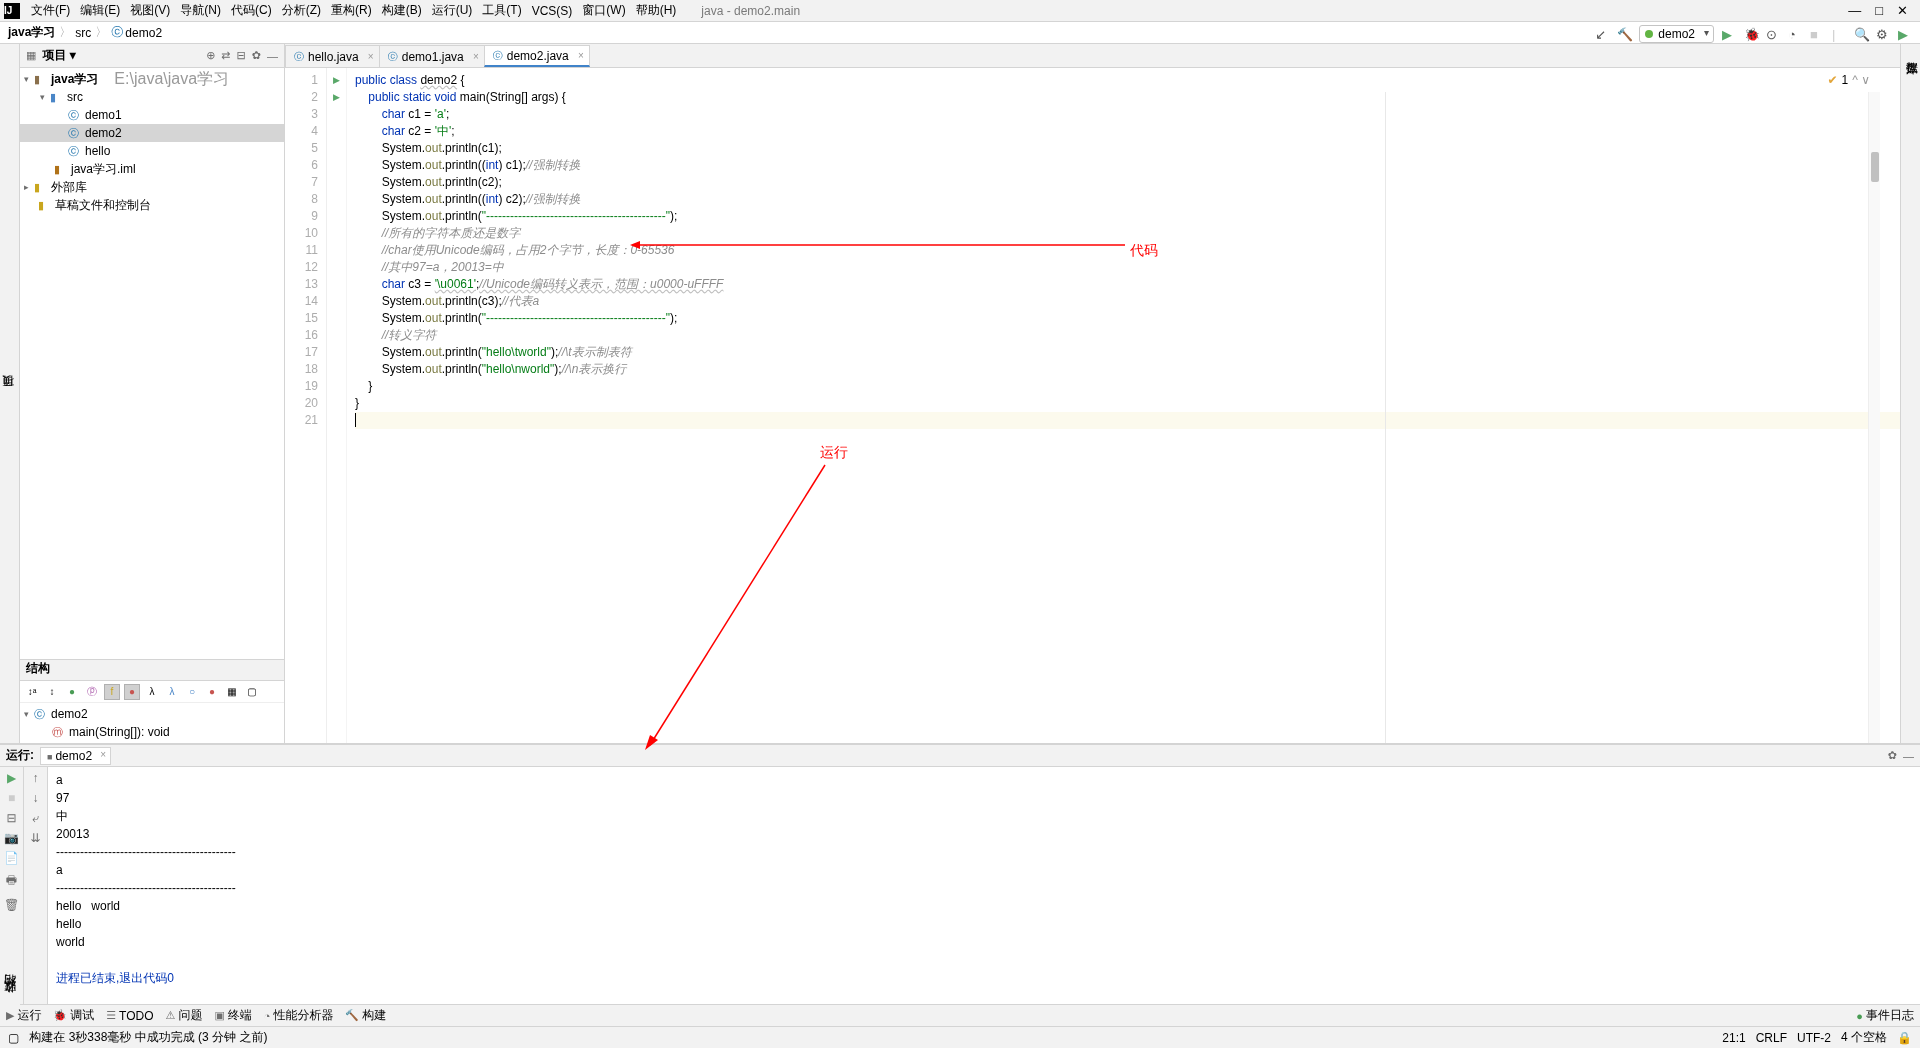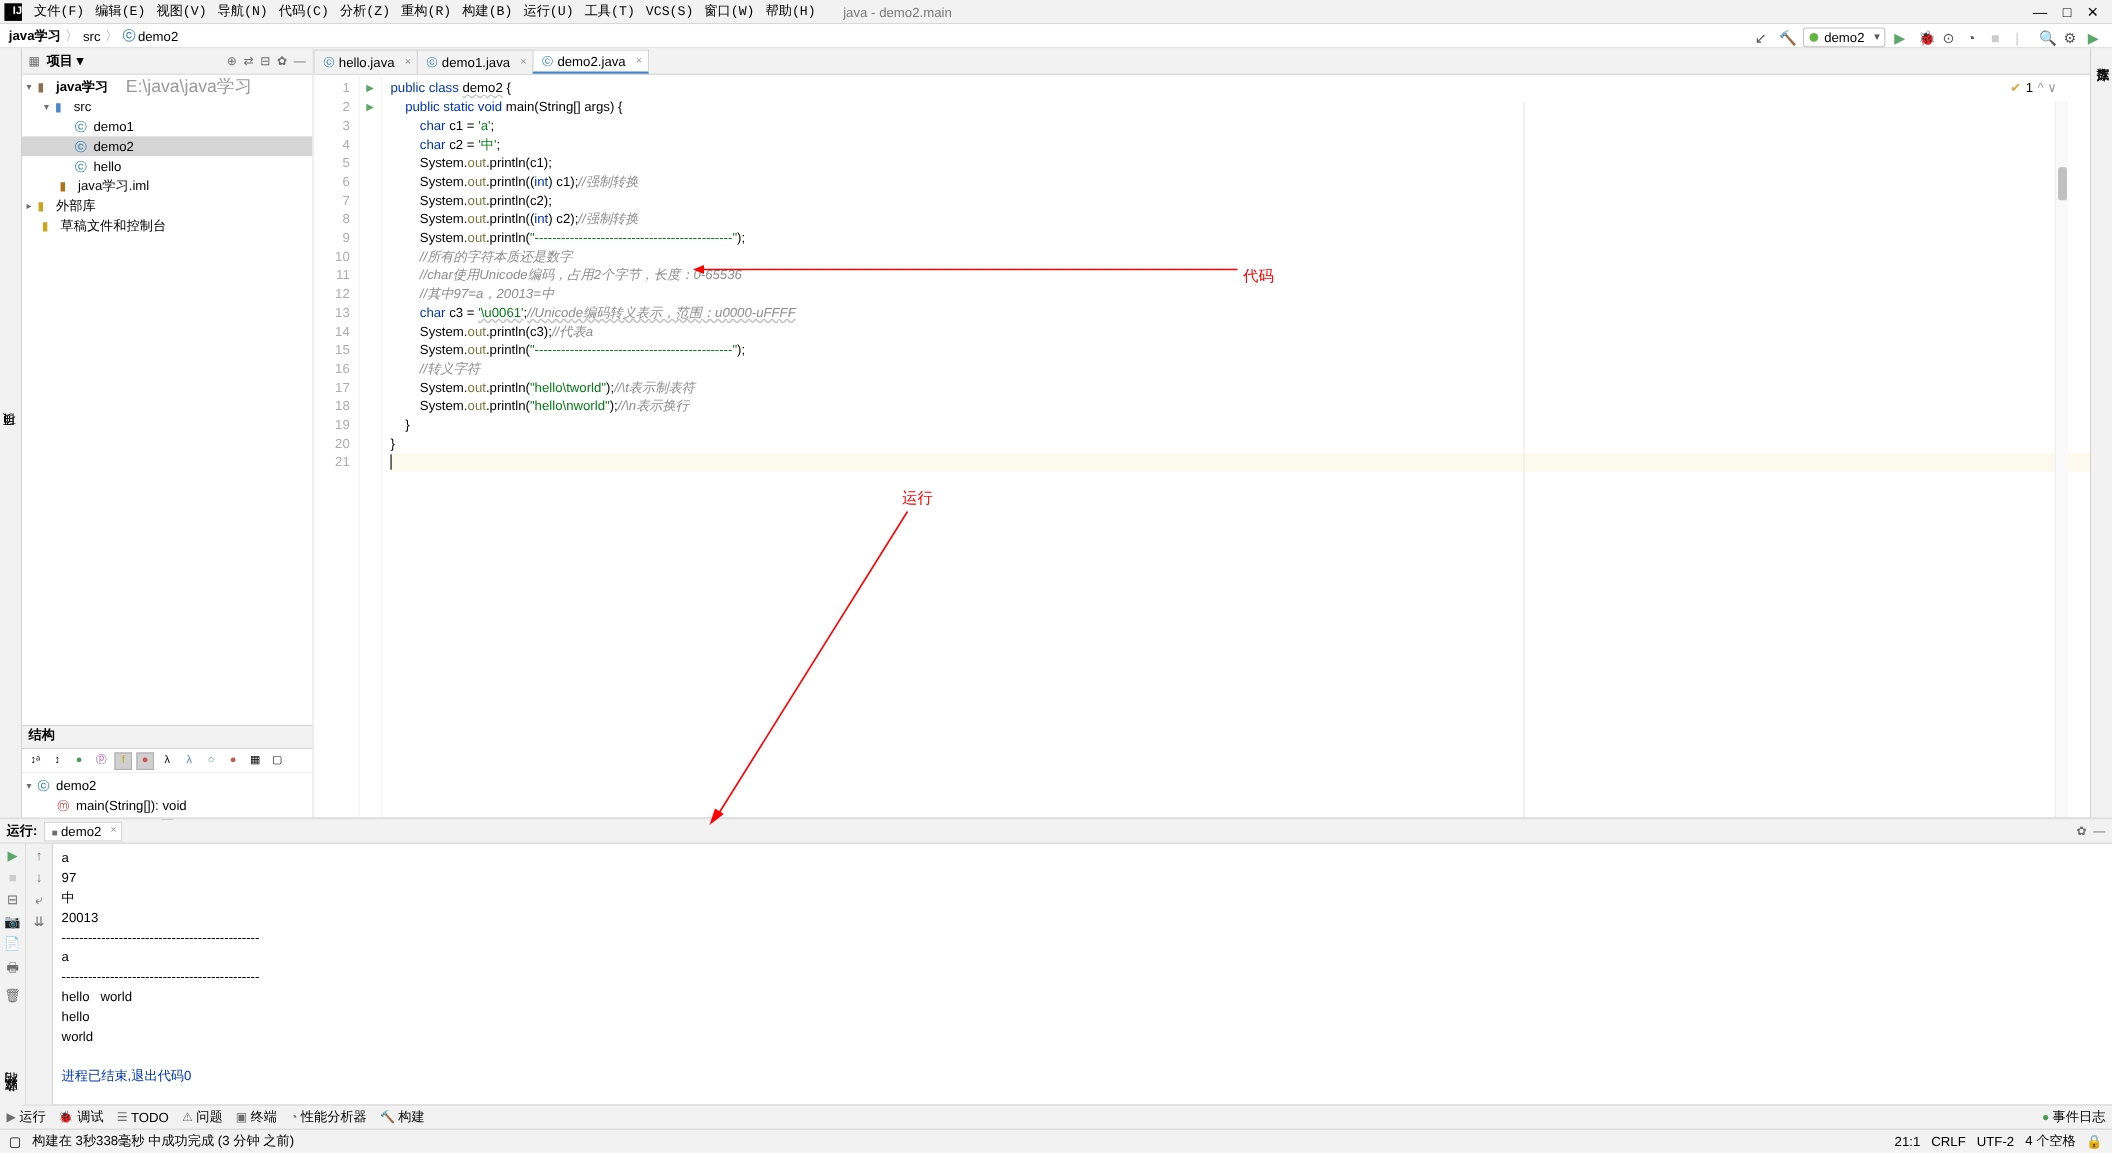--- a/index.html
+++ b/index.html
@@ -1,19 +1,19 @@
 <!DOCTYPE html>
 <html><head>
 <meta charset="utf-8">
 <style>
 * { margin:0; padding:0; box-sizing:border-box; font-family:"Microsoft YaHei",Arial,sans-serif; font-size:12px; }
 body { background:#fff; color:#000; overflow:hidden; width:1920px; height:1050px; position:relative; }
 .menubar { height:22px; background:#f2f2f2; display:flex; align-items:center; padding:0 4px; border-bottom:1px solid #d4d4d4; }
-.menubar .logo { width:16px; height:16px; background:#000; color:#fff; font-weight:bold; text-align:right; line-height:16px; margin-right:6px; font-size:10px; }
-.menubar .mitem { padding:0 5px; cursor:default;font-family:Liberation Mono, monospace; }
+.menubar .logo { width:16px; height:16px; background:#000; color:#fff; font-weight:bold; text-align:left; line-height:16px; margin-right:6px; font-size:10px; }
+.menubar .mitem { padding:0 5px; cursor:default; }
 .menubar .title { margin-left:20px; color:#7a7a7a; }
 .menubar .winbtns { margin-left:auto; display:flex; gap:14px; padding-right:8px; }
 .menubar .winbtns span { font-size:13px; cursor:default; }
 .breadcrumb { height:22px; display:flex; align-items:center; padding:0 8px; background:#fff; border-bottom:1px solid #d4d4d4; }
 .breadcrumb .crumb { cursor:default; }
 .breadcrumb .sep { color:#999; margin:0 4px; }
 .breadcrumb .cicon { color:#2a7ab0; margin-right:2px; }
 .toolbar-right { position:absolute; right:8px; top:24px; height:20px; display:flex; align-items:center; gap:8px; }
 .toolbar-right .ico { width:14px; height:14px; font-size:13px; color:#555; cursor:default; }
 .toolbar-right .runsel { border:1px solid #c4c4c4; border-radius:3px; padding:1px 18px 1px 18px; position:relative; background:#fff; }

